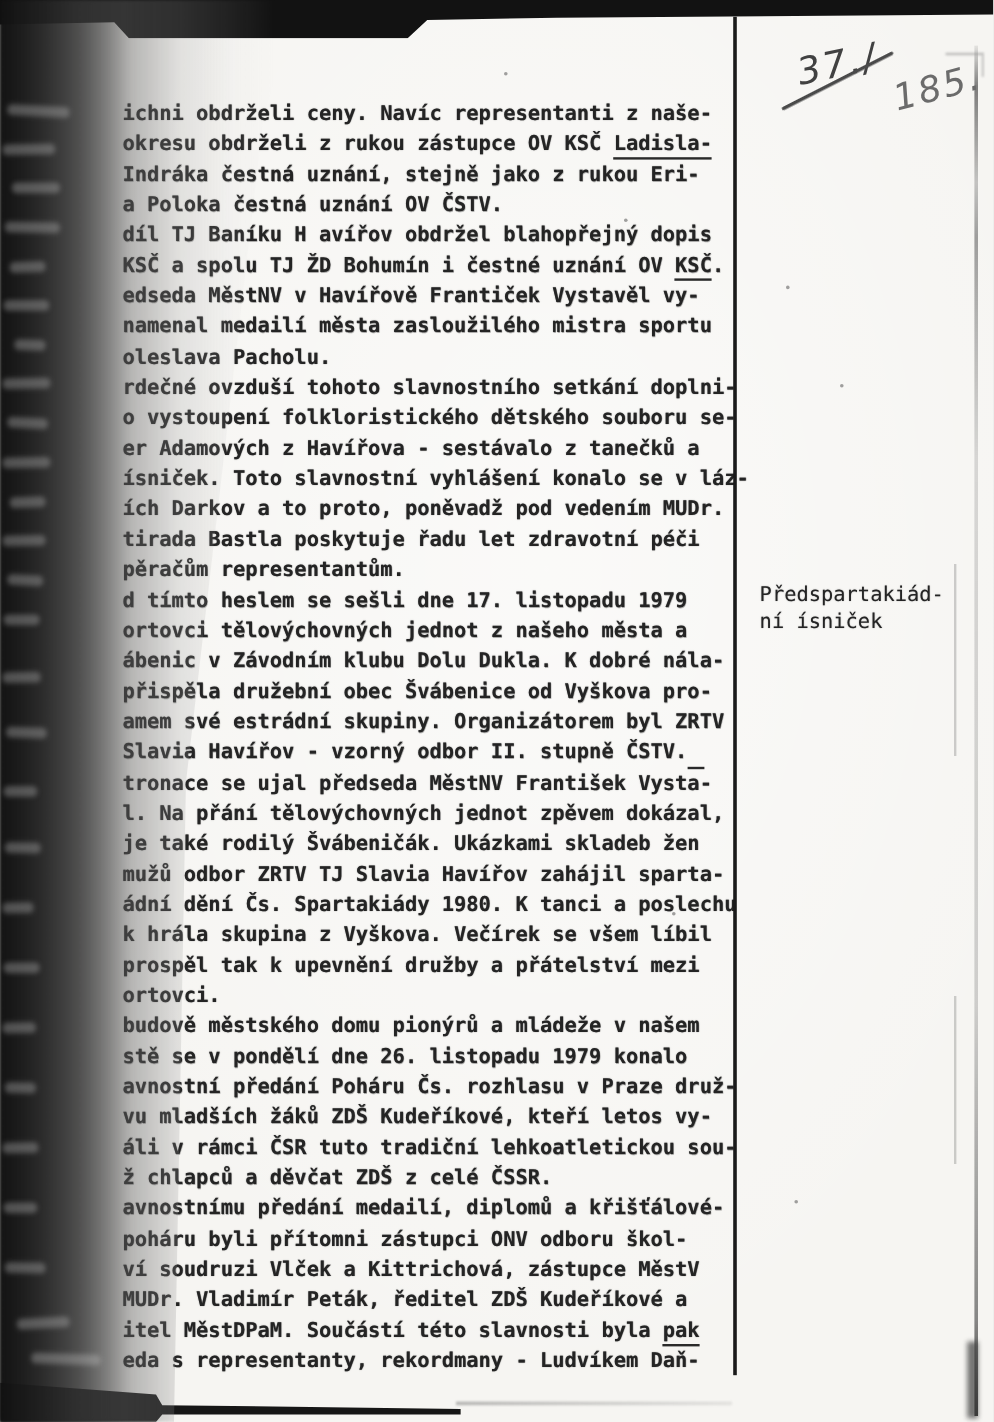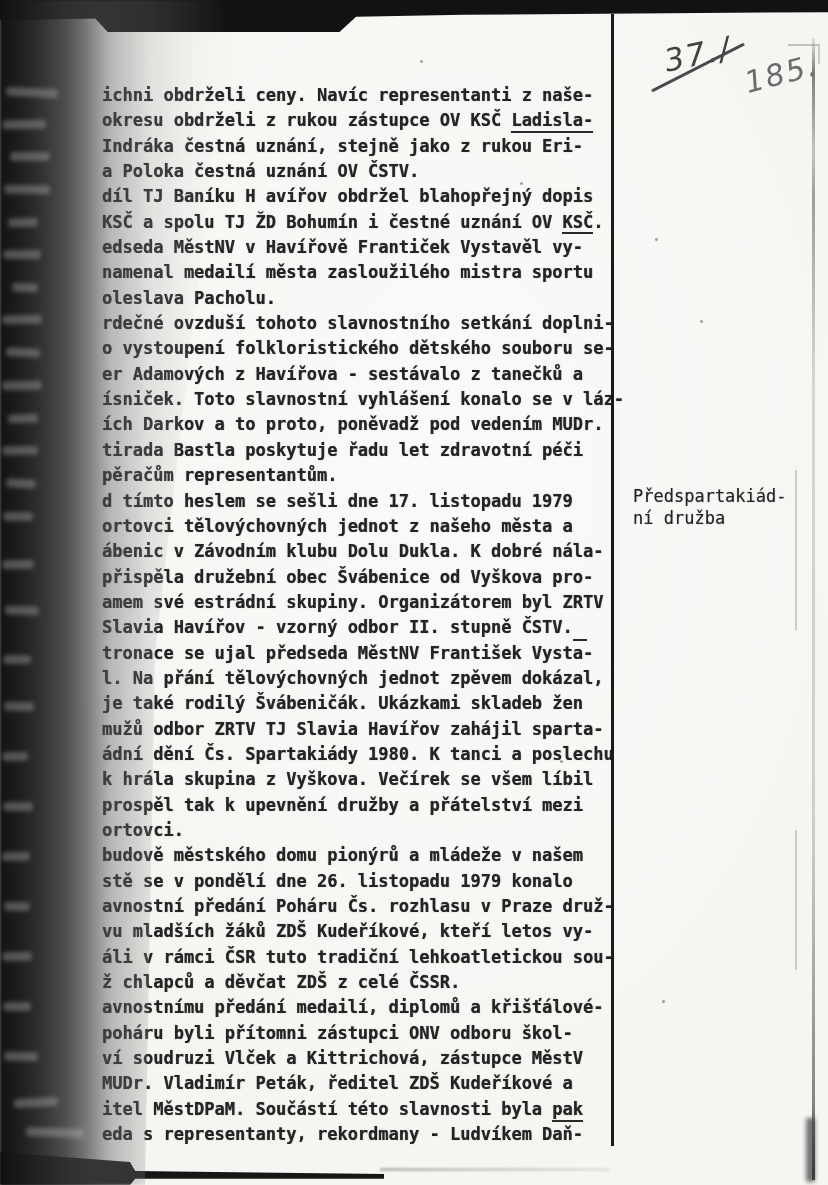--- a/index.html
+++ b/index.html
@@ -160,21 +160,21 @@
       <div class="tline">itel MěstDPaM. Součástí této slavnosti byla pak</div>
       <div class="tline">eda s representanty, rekordmany - Ludvíkem Daň-</div>
     </div>
 
   <div class="underline" style="left:511px;top:131px;width:82px;"></div>
   <div class="underline" style="left:562px;top:232px;width:31px;"></div>
   <div class="underline" style="left:573px;top:639px;width:14px;"></div>
   <div class="underline" style="left:552px;top:1120px;width:31px;"></div>
 
   <div class="margin-notes-host">
-      <div class="margin-note" style="top: 486px;"><div>Předspartakiád-</div><div>ní družba</div></div>
+      <div class="margin-note" style="top: 486px;"><div>Předspartakiád-</div><div>ní ísniček</div></div>
     </div>
 
   <div class="hand hand-37">37./</div>
   <div class="strike"></div>
   <div class="hand hand-185">185.</div>
 
   <div class="binding-core"></div>
   <div class="binding"></div>
 
   <div class="speck" style="left:655px;top:238px;"></div>

